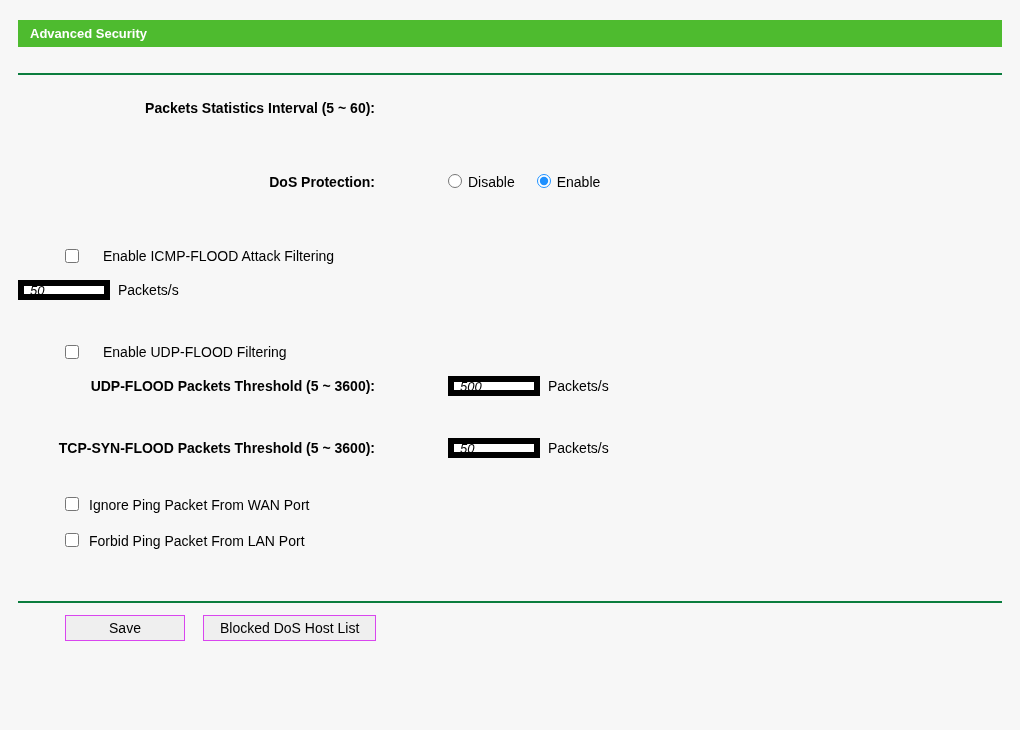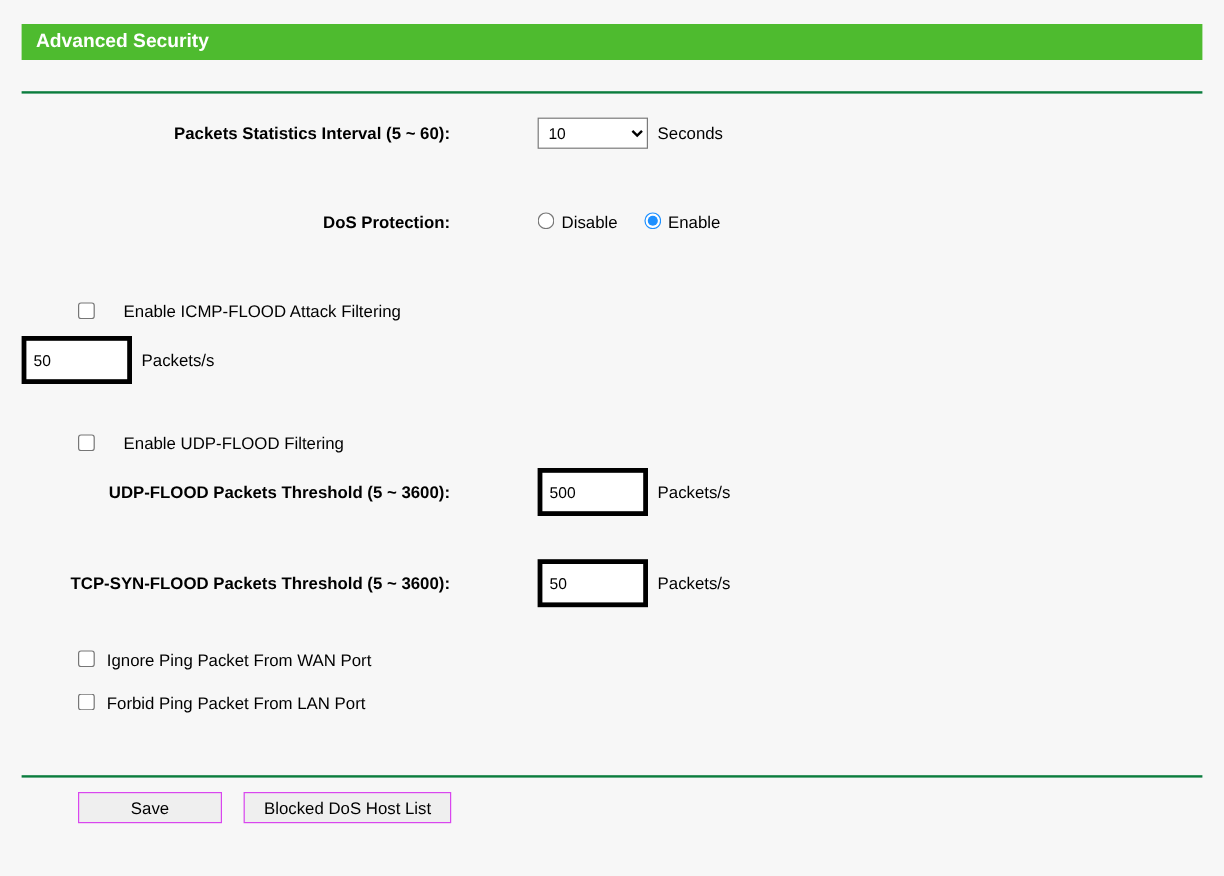--- a/index.html
+++ b/index.html
@@ -11,21 +11,21 @@
       color: #000;
       background: #f7f7f7;
       width: 1020px;
     }
     .page {
       padding: 20px 18px;
     }
     .header-bar {
       background: #4ebb2f;
       color: #fff;
-      font-size: 16px;
+      font-size: 13px;
       font-weight: bold;
       padding: 6px 12px;
       margin-bottom: 26px;
     }
     .hr-green {
       height: 2px;
       background: #0b7d3e;
       border: none;
       margin: 0 0 20px 0;
     }
@@ -69,24 +69,25 @@
     select {
       width: 92px;
       height: 26px;
       border: 1px solid #7a7a7a;
       background: #fff;
       font-size: 13px;
       padding: 0 4px;
     }
     input[type="text"] {
       width: 92px;
-      height: 40px;
-      border: 4px solid #000000;
+      height: 20px;
+      border: 6px solid #000000;
       padding: 0 6px;
       font-size: 13px;
+      font-style: italic;
     }
     input[type="checkbox"] {
       width: 14px;
       height: 14px;
       border: 1px solid #888;
       border-radius: 2px;
       margin: 0;
     }
     input[type="radio"] {
       width: 14px;
@@ -123,26 +124,20 @@
 <body>
 
 <div class="page">
 
   <div class="header-bar">Advanced Security</div>
 
   <hr class="hr-green">
 
   <div class="row">
     <div class="label-col">Packets Statistics Interval (5 ~ 60):</div>
-    <div class="value-col">
-      <select>
-        <option>10</option>
-      </select>
-      <span>Seconds</span>
-    </div>
   </div>
 
   <div class="spacer-lg"></div>
 
   <div class="row">
     <div class="label-col">DoS Protection:</div>
     <div class="value-col">
       <span class="radio-group">
         <input type="radio" name="dos" style="">
         <span>Disable</span>

